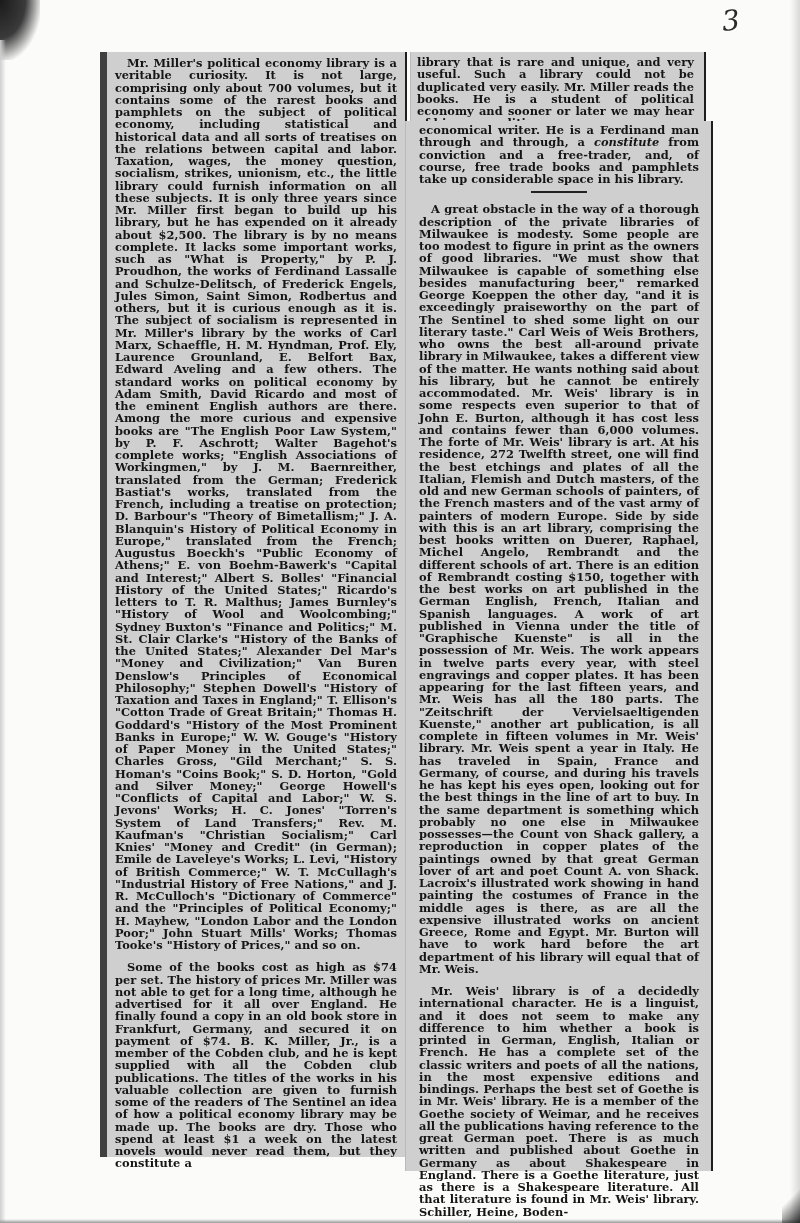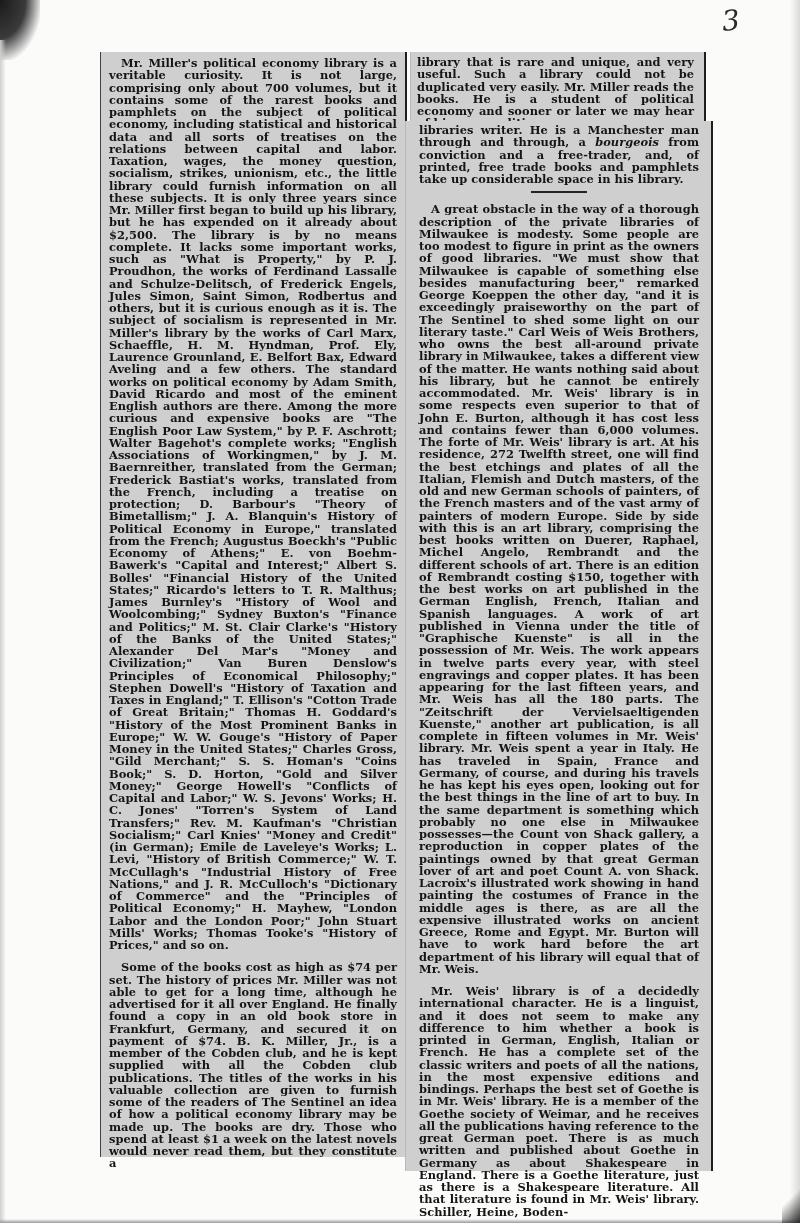--- a/index.html
+++ b/index.html
@@ -47,21 +47,21 @@
     text-align:justify;
     font-weight:bold;
     letter-spacing:0.05px;
     color:#151515;
   }
   .clip p.indent { text-indent:12px; }
   .clip p + p { margin-top:10px; }
   #col-left {
     left:100px; top:52px; width:307px; height:1105px;
     padding:5px 8px 0 8px;
-    border-left:1px solid #404040;
+    border-left:7px solid #404040;
   }
   #col-right-top {
     left:410px; top:52px; width:296px; height:70px;
     padding:4px 10px 0 6px;
     border-left:1px solid #b9b9b9;
   }
   #col-right-main {
     left:405px; top:121px; width:308px; height:1050px;
     padding:3px 12px 0 13px;
     border-left:1px solid #b9b9b9;
@@ -85,17 +85,17 @@
 <div class="clip" id="col-left">
   <p class="indent">Mr. Miller's political economy library is a veritable curiosity. It is not large, comprising only about 700 volumes, but it contains some of the rarest books and pamphlets on the subject of political economy, including statistical and historical data and all sorts of treatises on the relations between capital and labor. Taxation, wages, the money question, socialism, strikes, unionism, etc., the little library could furnish information on all these subjects. It is only three years since Mr. Miller first began to build up his library, but he has expended on it already about $2,500. The library is by no means complete. It lacks some important works, such as "What is Property," by P. J. Proudhon, the works of Ferdinand Lassalle and Schulze-Delitsch, of Frederick Engels, Jules Simon, Saint Simon, Rodbertus and others, but it is curious enough as it is. The subject of socialism is represented in Mr. Miller's library by the works of Carl Marx, Schaeffle, H. M. Hyndman, Prof. Ely, Laurence Grounland, E. Belfort Bax, Edward Aveling and a few others. The standard works on political economy by Adam Smith, David Ricardo and most of the eminent English authors are there. Among the more curious and expensive books are "The English Poor Law System," by P. F. Aschrott; Walter Bagehot's complete works; "English Associations of Workingmen," by J. M. Baernreither, translated from the German; Frederick Bastiat's works, translated from the French, including a treatise on protection; D. Barbour's "Theory of Bimetallism;" J. A. Blanquin's History of Political Economy in Europe," translated from the French; Augustus Boeckh's "Public Economy of Athens;" E. von Boehm-Bawerk's "Capital and Interest;" Albert S. Bolles' "Financial History of the United States;" Ricardo's letters to T. R. Malthus; James Burnley's "History of Wool and Woolcombing;" Sydney Buxton's "Finance and Politics;" M. St. Clair Clarke's "History of the Banks of the United States;" Alexander Del Mar's "Money and Civilization;" Van Buren Denslow's Principles of Economical Philosophy;" Stephen Dowell's "History of Taxation and Taxes in England;" T. Ellison's "Cotton Trade of Great Britain;" Thomas H. Goddard's "History of the Most Prominent Banks in Europe;" W. W. Gouge's "History of Paper Money in the United States;" Charles Gross, "Gild Merchant;" S. S. Homan's "Coins Book;" S. D. Horton, "Gold and Silver Money;" George Howell's "Conflicts of Capital and Labor;" W. S. Jevons' Works; H. C. Jones' "Torren's System of Land Transfers;" Rev. M. Kaufman's "Christian Socialism;" Carl Knies' "Money and Credit" (in German); Emile de Laveleye's Works; L. Levi, "History of British Commerce;" W. T. McCullagh's "Industrial History of Free Nations," and J. R. McCulloch's "Dictionary of Commerce" and the "Principles of Political Economy;" H. Mayhew, "London Labor and the London Poor;" John Stuart Mills' Works; Thomas Tooke's "History of Prices," and so on.</p>
   <p class="indent">Some of the books cost as high as $74 per set. The history of prices Mr. Miller was not able to get for a long time, although he advertised for it all over England. He finally found a copy in an old book store in Frankfurt, Germany, and secured it on payment of $74. B. K. Miller, Jr., is a member of the Cobden club, and he is kept supplied with all the Cobden club publications. The titles of the works in his valuable collection are given to furnish some of the readers of The Sentinel an idea of how a political economy library may be made up. The books are dry. Those who spend at least $1 a week on the latest novels would never read them, but they constitute a</p>
 </div>
 
 <div class="clip" id="col-right-top">
   <p>library that is rare and unique, and very useful. Such a library could not be duplicated very easily. Mr. Miller reads the books. He is a student of political economy and sooner or later we may hear of him as a politico-</p>
 </div>
 
 <div class="clip" id="col-right-main">
-  <p><span>libraries writer. He is a Manchester man through and through, a </span><em class="italic">bourgeois</em><span> from conviction and a free-trader, and, of printed, free trade books and pamphlets take up considerable space in his library.</span></p>
+  <p><span>economical writer. He is a Ferdinand man through and through, a </span><em class="italic">constitute</em><span> from conviction and a free-trader, and, of course, free trade books and pamphlets take up considerable space in his library.</span></p>
   <div class="rule"></div>
   <p class="indent">A great obstacle in the way of a thorough description of the private libraries of Milwaukee is modesty. Some people are too modest to figure in print as the owners of good libraries. "We must show that Milwaukee is capable of something else besides manufacturing beer," remarked George Koeppen the other day, "and it is exceedingly praiseworthy on the part of The Sentinel to shed some light on our literary taste." Carl Weis of Weis Brothers, who owns the best all-around private library in Milwaukee, takes a different view of the matter. He wants nothing said about his library, but he cannot be entirely accommodated. Mr. Weis' library is in some respects even superior to that of John E. Burton, although it has cost less and contains fewer than 6,000 volumes. The forte of Mr. Weis' library is art. At his residence, 272 Twelfth street, one will find the best etchings and plates of all the Italian, Flemish and Dutch masters, of the old and new German schools of painters, of the French masters and of the vast army of painters of modern Europe. Side by side with this is an art library, comprising the best books written on Duerer, Raphael, Michel Angelo, Rembrandt and the different schools of art. There is an edition of Rembrandt costing $150, together with the best works on art published in the German English, French, Italian and Spanish languages. A work of art published in Vienna under the title of "Graphische Kuenste" is all in the possession of Mr. Weis. The work appears in twelve parts every year, with steel engravings and copper plates. It has been appearing for the last fifteen years, and Mr. Weis has all the 180 parts. The "Zeitschrift der Vervielsaeltigenden Kuenste," another art publication, is all complete in fifteen volumes in Mr. Weis' library. Mr. Weis spent a year in Italy. He has traveled in Spain, France and Germany, of course, and during his travels he has kept his eyes open, looking out for the best things in the line of art to buy. In the same department is something which probably no one else in Milwaukee possesses—the Count von Shack gallery, a reproduction in copper plates of the paintings owned by that great German lover of art and poet Count A. von Shack. Lacroix's illustrated work showing in hand painting the costumes of France in the middle ages is there, as are all the expensive illustrated works on ancient Greece, Rome and Egypt. Mr. Burton will have to work hard before the art department of his library will equal that of Mr. Weis.</p>
   <p class="indent">Mr. Weis' library is of a decidedly international character. He is a linguist, and it does not seem to make any difference to him whether a book is printed in German, English, Italian or French. He has a complete set of the classic writers and poets of all the nations, in the most expensive editions and bindings. Perhaps the best set of Goethe is in Mr. Weis' library. He is a member of the Goethe society of Weimar, and he receives all the publications having reference to the great German poet. There is as much written and published about Goethe in Germany as about Shakespeare in England. There is a Goethe literature, just as there is a Shakespeare literature. All that literature is found in Mr. Weis' library. Schiller, Heine, Boden-</p>
 </div>
 
 </body></html>

